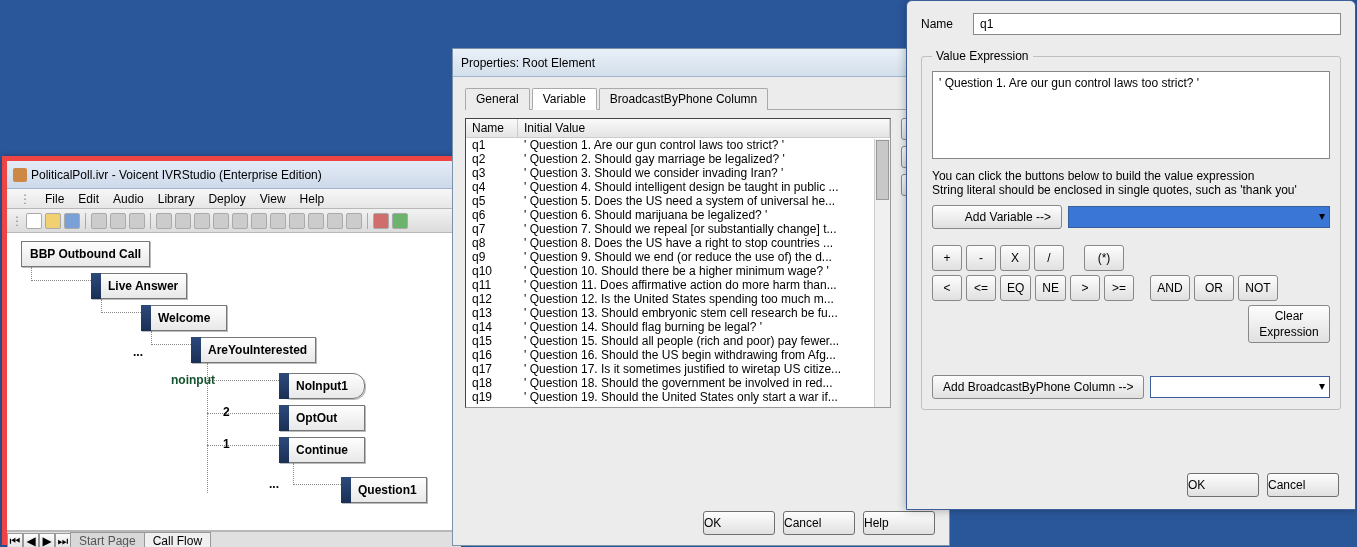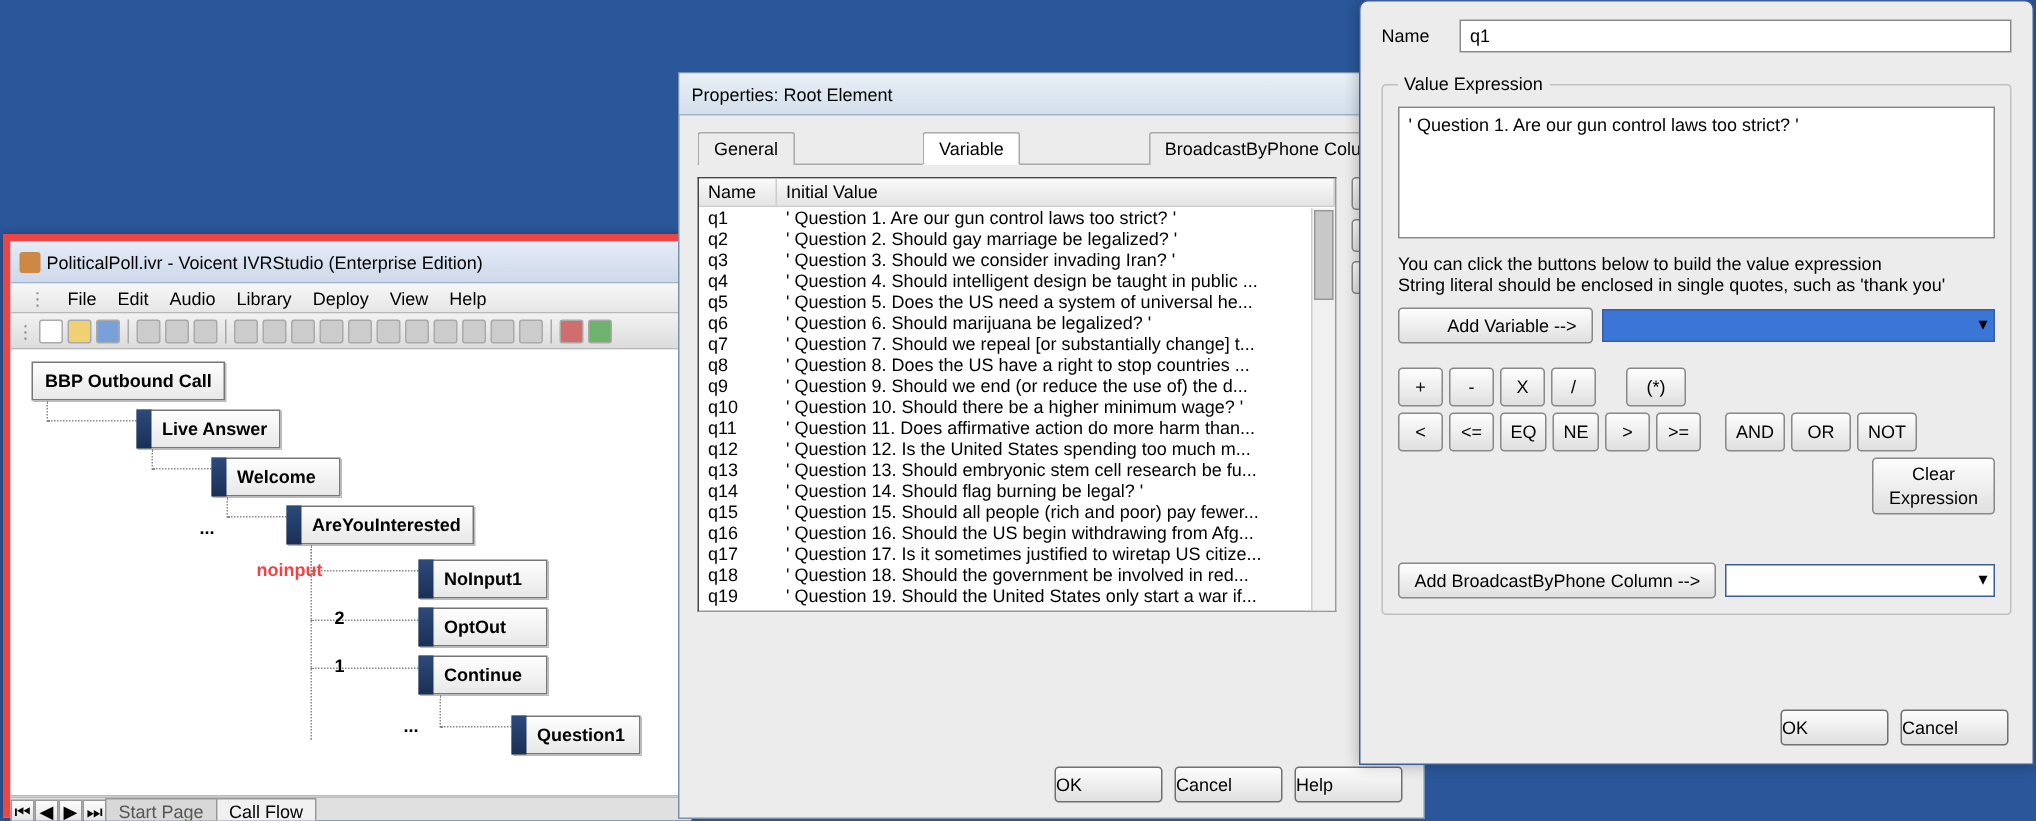--- a/index.html
+++ b/index.html
@@ -12,33 +12,33 @@
   .ivr-menu { height: 20px; background: linear-gradient(#f7f7f7,#e6e6e6); border-bottom:1px solid #b8b8b8; display:flex; align-items:center; padding:0 6px; gap:2px;}
   .ivr-menu span { padding: 0 6px; cursor:default;}
   .ivr-toolbar { height: 24px; background: linear-gradient(#f2f2f2,#dcdcdc); border-bottom:1px solid #b8b8b8; display:flex; align-items:center; gap:3px; padding:0 4px;}
   .tb-ic { width:16px; height:16px; background:#ccc; border:1px solid #aaa; border-radius:2px;}
   .tb-ic.new{background:#fff;}.tb-ic.open{background:#f0d070;}.tb-ic.save{background:#7aa0d8;}.tb-ic.green{background:#6db36d;}.tb-ic.red{background:#d06d6d;}.tb-sep{width:1px;height:16px;background:#aaa;margin:0 2px;}
   .ivr-canvas { position:relative; background:#fff; height: 298px; border-bottom:1px solid #b8b8b8; overflow:hidden;}
   .node { position:absolute; height:26px; min-width:86px; background:linear-gradient(#fefefe,#e8e8e8); border:1px solid #777; padding:0 8px; display:flex; align-items:center; font-weight:bold; box-shadow:1px 1px 0 #bbb;}
   .node.port::before{content:'';position:absolute;left:-1px;top:-1px;width:10px;bottom:-1px;background:linear-gradient(#2d4a7c,#1a2f55);}
   .node.port{padding-left:16px;}
   .edge-label{position:absolute;color:#000;font-weight:bold;}
-  .edge-label.noin{color:#ef4444;}
+  .edge-label.noin{color:#14532d;}
   .tree-line{position:absolute;border-left:1px dotted #888;border-bottom:1px dotted #888;}
   .ivr-tabs{height:18px;background:#e0e0e0;display:flex;align-items:center;border-top:1px solid #b8b8b8;}
   .nav-btns{display:flex;gap:0;}
   .nav-btn{width:16px;height:16px;background:linear-gradient(#fdfdfd,#e2e2e2);border:1px solid #999;display:flex;align-items:center;justify-content:center;}
   .ivr-tab{height:18px;padding:0 8px;border:1px solid #999;margin-left:-1px;background:#f0f0f0;line-height:16px;}
   .ivr-tab.inactive{background:#d8d8d8;color:#555;}
   
   
   .prop-window { position: absolute; left: 452px; top: 48px; width: 498px; height: 498px; background: #ececec; border:1px solid #7a92aa;}
   .prop-title { height:28px; background: linear-gradient(#e9f0f8,#d3dfeb); line-height:28px; padding:0 8px; border-bottom:1px solid #a0b4cc;}
   .prop-body { padding: 10px 12px 0 12px;}
-  .prop-tabs { display:flex; border-bottom:1px solid #aaa;justify-content:space-between; }
+  .prop-tabs { display:flex; border-bottom:1px solid #aaa; }
   .prop-tab { padding:3px 10px; border:1px solid #aaa; border-bottom:none; margin-right:2px; background:#ececec; border-radius:2px 2px 0 0; position:relative; top:1px;}
   .prop-tab.active { background:#fff; border-bottom:1px solid #fff;}
   .prop-content{display:flex; gap:10px; margin-top:8px;}
   .var-table{flex:1; background:#fff; border:1px inset #999; height:290px; overflow:hidden; position:relative;}
   .vt-head{display:flex;border-bottom:1px solid #ccc;background:linear-gradient(#fafafa,#e4e4e4);}
   .vt-head div{padding:2px 6px;border-right:1px solid #ccc;}
   .vt-head .c1{width:52px;}.vt-head .c2{flex:1;}
   .vt-body{overflow-y:auto;height:268px;}
   .vt-row{display:flex;white-space:nowrap;}
   .vt-row div{padding:0 6px;overflow:hidden;text-overflow:ellipsis;}
@@ -130,21 +130,21 @@
     <div class="node port" style="left:134px;top:72px;">
         <span>Welcome</span>
       </div>
     <div class="tree-line" style="left:144px;top:98px;width:40px;height:14px;"></div>
     <div class="node port" style="left:184px;top:104px;">
         <span>AreYouInterested</span>
       </div>
     <span style="position:absolute;left:126px;top:112px;font-weight:bold;">...</span>
     <div class="tree-line" style="left:200px;top:130px;width:72px;height:18px;"></div>
     <div class="edge-label noin" style="left:164px;top:140px;">noinput</div>
-    <div class="node port" style="left:272px;top:140px;">
+    <div class="node port" style="left:272px;top:140px;border-radius:12px;">
         <span>NoInput1</span>
       </div>
     <div class="tree-line" style="left:200px;top:130px;width:1px;height:130px;"></div>
     <div class="tree-line" style="left:200px;top:180px;width:72px;height:1px;"></div>
     <div class="edge-label" style="left:216px;top:172px;">2</div>
     <div class="node port" style="left:272px;top:172px;">
         <span>OptOut</span>
       </div>
     <div class="tree-line" style="left:200px;top:212px;width:72px;height:1px;"></div>
     <div class="edge-label" style="left:216px;top:204px;">1</div>

